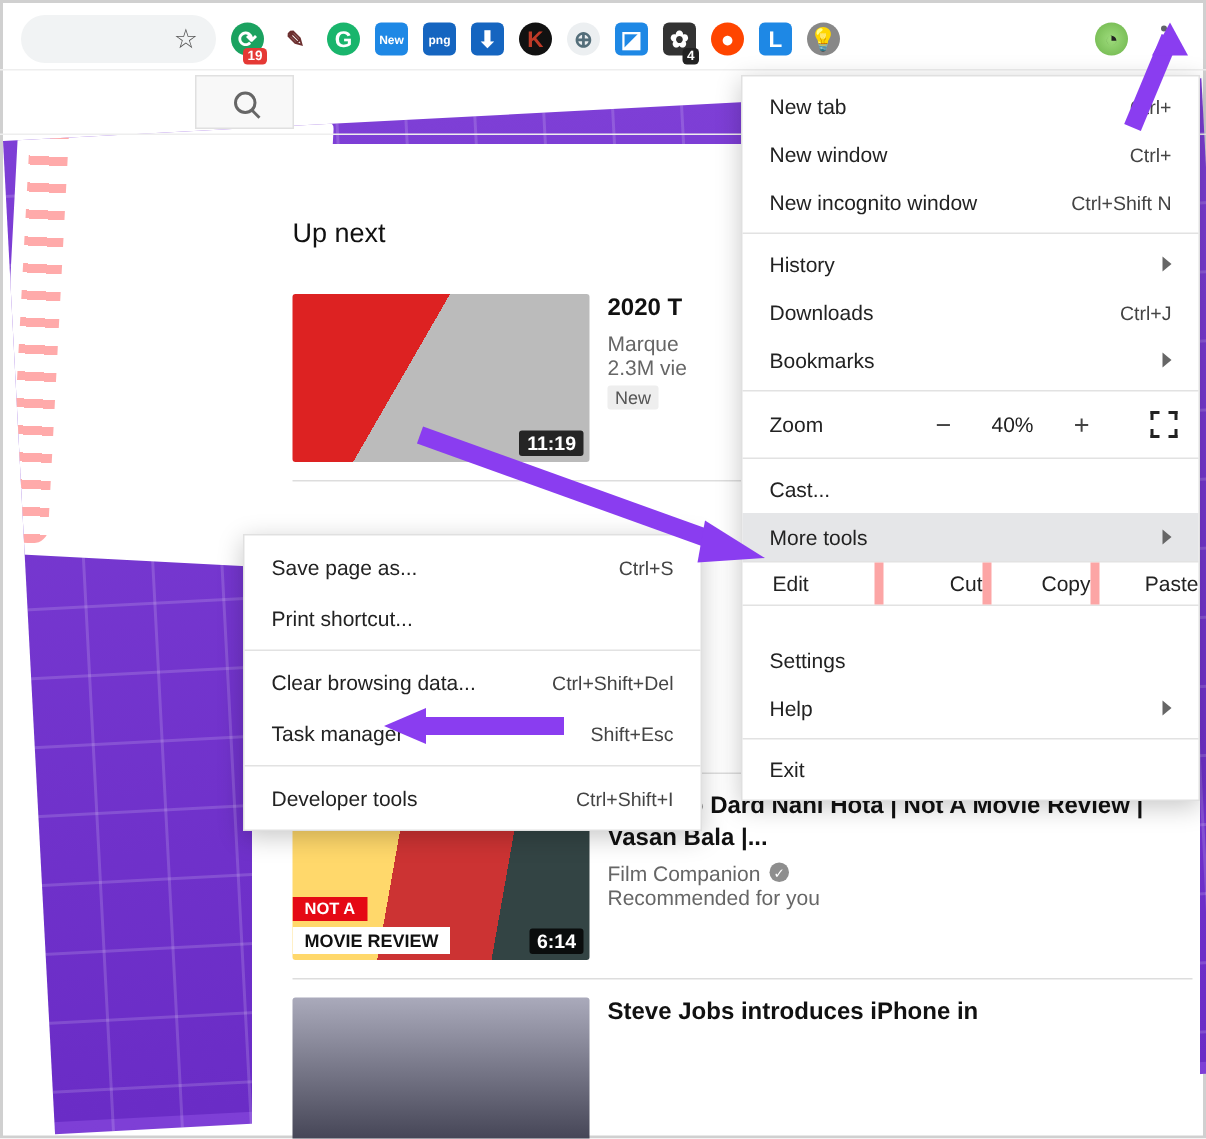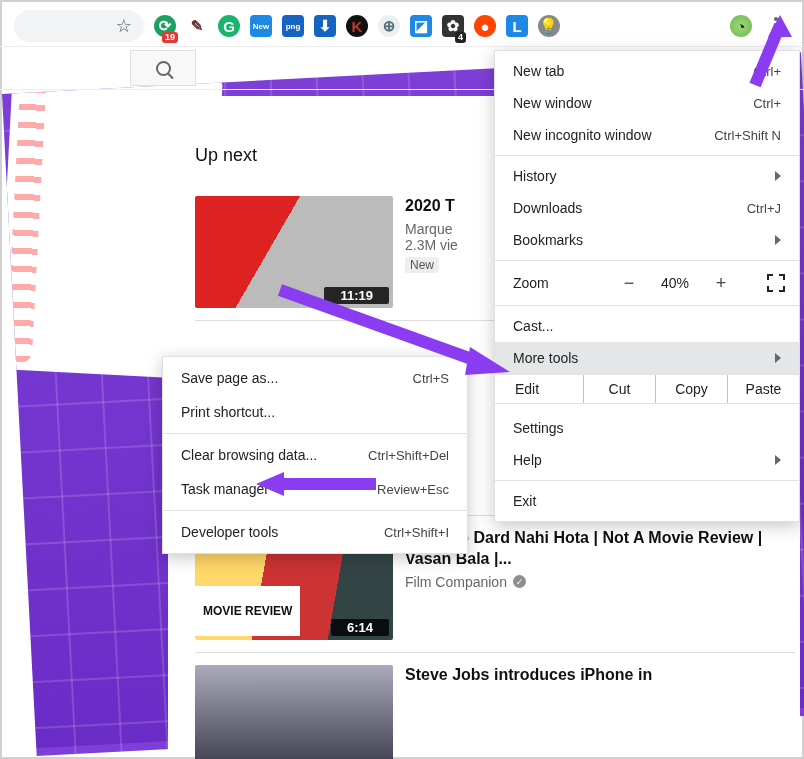--- a/index.html
+++ b/index.html
@@ -82,31 +82,31 @@
   }
 
   
   .content-col {
     position:absolute; top:145px; left:195px; width:600px;
     z-index:3;
   }
   .heading { font-size:18px; color:#111; margin-bottom:18px;}
   .video-row { display:flex; gap:12px; border-bottom:1px solid #ddd; padding:12px 0;}
   .thumb { width:198px; height:112px; background:#555; position:relative; border-radius:2px; overflow:hidden;}
-  .thumb .dur { position:absolute; right:4px; bottom:4px; background:#000c; color:#fff; font-size:13px; font-weight:bold; padding:1px 16px; border-radius:2px;}
+  .thumb .dur { position:absolute; right:4px; bottom:4px; background:#000c; color:#fff; font-size:13px; font-weight:bold; padding:1px 5px; border-radius:2px;}
   .vmeta { flex:1; }
   .vtitle { font-size:16px; color:#111; font-weight:600; line-height:1.3;}
   .vchan { font-size:14px; color:#666; margin-top:4px; display:flex; align-items:center; gap:6px;}
   .verify { width:13px; height:13px; border-radius:50%; background:#8e8e8e; color:#fff; font-size:9px; display:flex; align-items:center; justify-content:center;}
   .vstat { font-size:14px; color:#666; }
   .newbadge { display:inline-block; background:#eee; color:#555; font-size:12px; padding:1px 5px; border-radius:2px; margin-top:4px;}
   .thumb.t1 { background:linear-gradient(120deg,#d22 40%,#bbb 40%);}
   .thumb.t2 { background:linear-gradient(90deg,#333,#777);}
   .thumb.t3 { background:linear-gradient(100deg,#ffd86b 35%,#c33 35% 70%,#344 70%); position:relative;}
-  .thumb.t3 .overlay-label{position:absolute;left:0;bottom:4px;background:#fff;color:#111;font-size:12px;font-weight:700;padding:18px 8px;}
+  .thumb.t3 .overlay-label{position:absolute;left:0;bottom:4px;background:#fff;color:#111;font-size:12px;font-weight:700;padding:2px 8px;}
   .thumb.t3 .overlay-top{position:absolute;left:0;bottom:26px;background:#e50914;color:#fff;font-size:11px;font-weight:700;padding:2px 8px;}
   .thumb.t4 { background:linear-gradient(180deg,#aab,#334);}
 
   
   .menu {
     position:absolute; top:50px; right:4px; width:306px;
     background:#fff; box-shadow:0 4px 16px rgba(0,0,0,.22); border:1px solid rgba(0,0,0,.12);
     z-index:10; font-size:14px; color:#222;
     padding:4px 0;
   }
@@ -120,21 +120,21 @@
   .zoom-mid{flex:1;display:flex;align-items:center;justify-content:center;gap:20px;}
   .zbtn{width:24px;text-align:center;font-size:18px;color:#444;}
   .fullsc-icon{width:18px;height:18px;position:relative;}
   .fullsc-icon span{position:absolute;width:6px;height:6px;border:2px solid #222;}
   .fullsc-icon .tl{top:0;left:0;border-right:none;border-bottom:none;}
   .fullsc-icon .tr{top:0;right:0;border-left:none;border-bottom:none;}
   .fullsc-icon .bl{bottom:0;left:0;border-right:none;border-top:none;}
   .fullsc-icon .br{bottom:0;right:0;border-left:none;border-top:none;}
   .edit-row { display:flex; align-items:center; border-bottom:1px solid #e2e2e2; border-top:1px solid #e2e2e2;}
   .edit-row .lbl{padding:6px 20px; flex:0 0 88px;}
-  .edit-row .ebtn{flex:1;text-align:center;padding:6px 0;border-left:1px solid #fca5a5;}
+  .edit-row .ebtn{flex:1;text-align:right;padding:6px 0;border-left:6px solid #fca5a5;}
 
   
   .submenu {
     position:absolute; top:356px; left:162px; width:306px;
     background:#fff; box-shadow:0 4px 16px rgba(0,0,0,.22); border:1px solid rgba(0,0,0,.12);
     z-index:11; padding:4px 0;
   }
   .sitem { display:flex; justify-content:space-between; align-items:center; padding:6px 18px; height:34px;}
   .sitem .short{font-size:13px;color:#444;}
   .ssep { height:1px; background:#e2e2e2; margin:4px 0;}
@@ -226,20 +226,21 @@
       <span class="overlay-top">NOT A</span>
       <span class="overlay-label">MOVIE REVIEW</span>
       <span class="dur">6:14</span>
     </div>
     <div class="vmeta">
       <div class="vtitle">Mard Ko Dard Nahi Hota | Not A Movie Review | Vasan Bala |...</div>
       <div class="vchan">
         <span>Film Companion</span>
         <span class="verify">✓</span>
       </div>
+      <div class="vstat">Recommended for you</div>
     </div>
   </div>
 
   <div class="video-row" style="border-bottom:none;">
     <div class="thumb t4"></div>
     <div class="vmeta">
       <div class="vtitle">Steve Jobs introduces iPhone in</div>
     </div>
   </div>
 </div>
@@ -292,21 +293,21 @@
   <div class="mitem highlight">
       <span>More tools</span>
       <span class="caret"></span>
     </div>
   <div class="edit-row">
     <span class="lbl">Edit</span>
     <span class="ebtn">Cut</span>
     <span class="ebtn">Copy</span>
     <span class="ebtn">Paste</span>
   </div>
-  <div class="mitem" style="margin-top:8px">
+  <div class="mitem" style="margin-top:20px">
       <span>Settings</span>
     </div>
   <div class="mitem">
       <span>Help</span>
       <span class="caret"></span>
     </div>
   <div class="sep"></div>
   <div class="mitem">
       <span>Exit</span>
     </div>
@@ -320,21 +321,21 @@
   <div class="sitem">
       <span>Print shortcut...</span>
     </div>
   <div class="ssep"></div>
   <div class="sitem">
       <span>Clear browsing data...</span>
       <span class="short">Ctrl+Shift+Del</span>
     </div>
   <div class="sitem">
       <span>Task manager</span>
-      <span class="short">Review+Esc</span>
+      <span class="short">Shift+Esc</span>
     </div>
   <div class="ssep"></div>
   <div class="sitem">
       <span>Developer tools</span>
       <span class="short">Ctrl+Shift+I</span>
     </div>
 </div>
 
 <div class="arrow" style="top:15px; left:750px;">
   <svg width="50" height="80">

